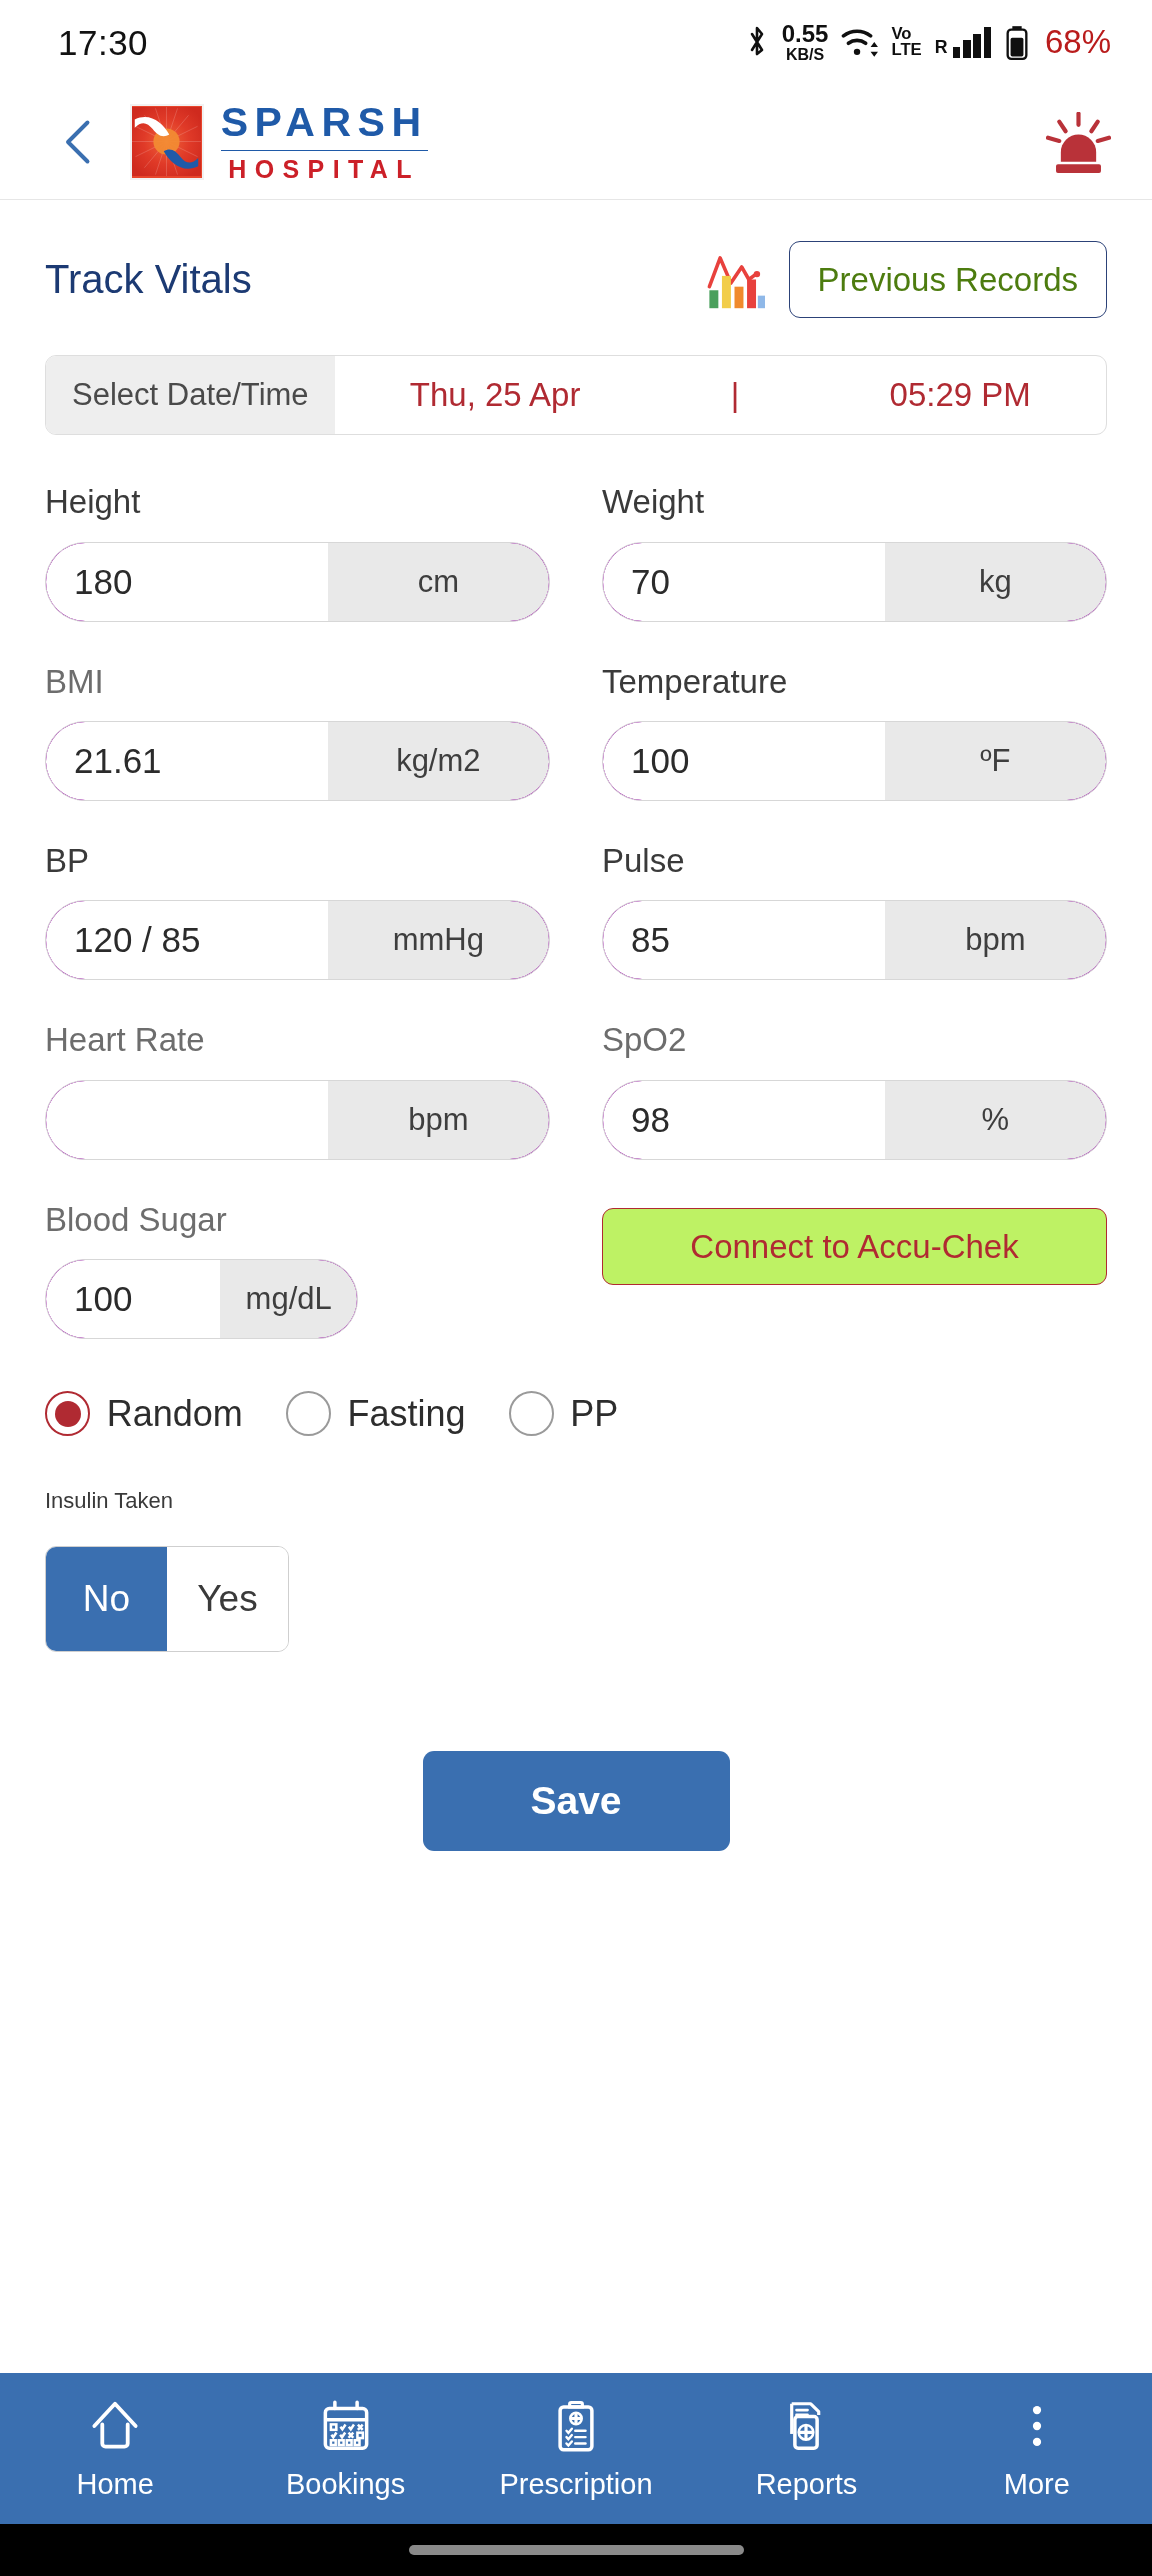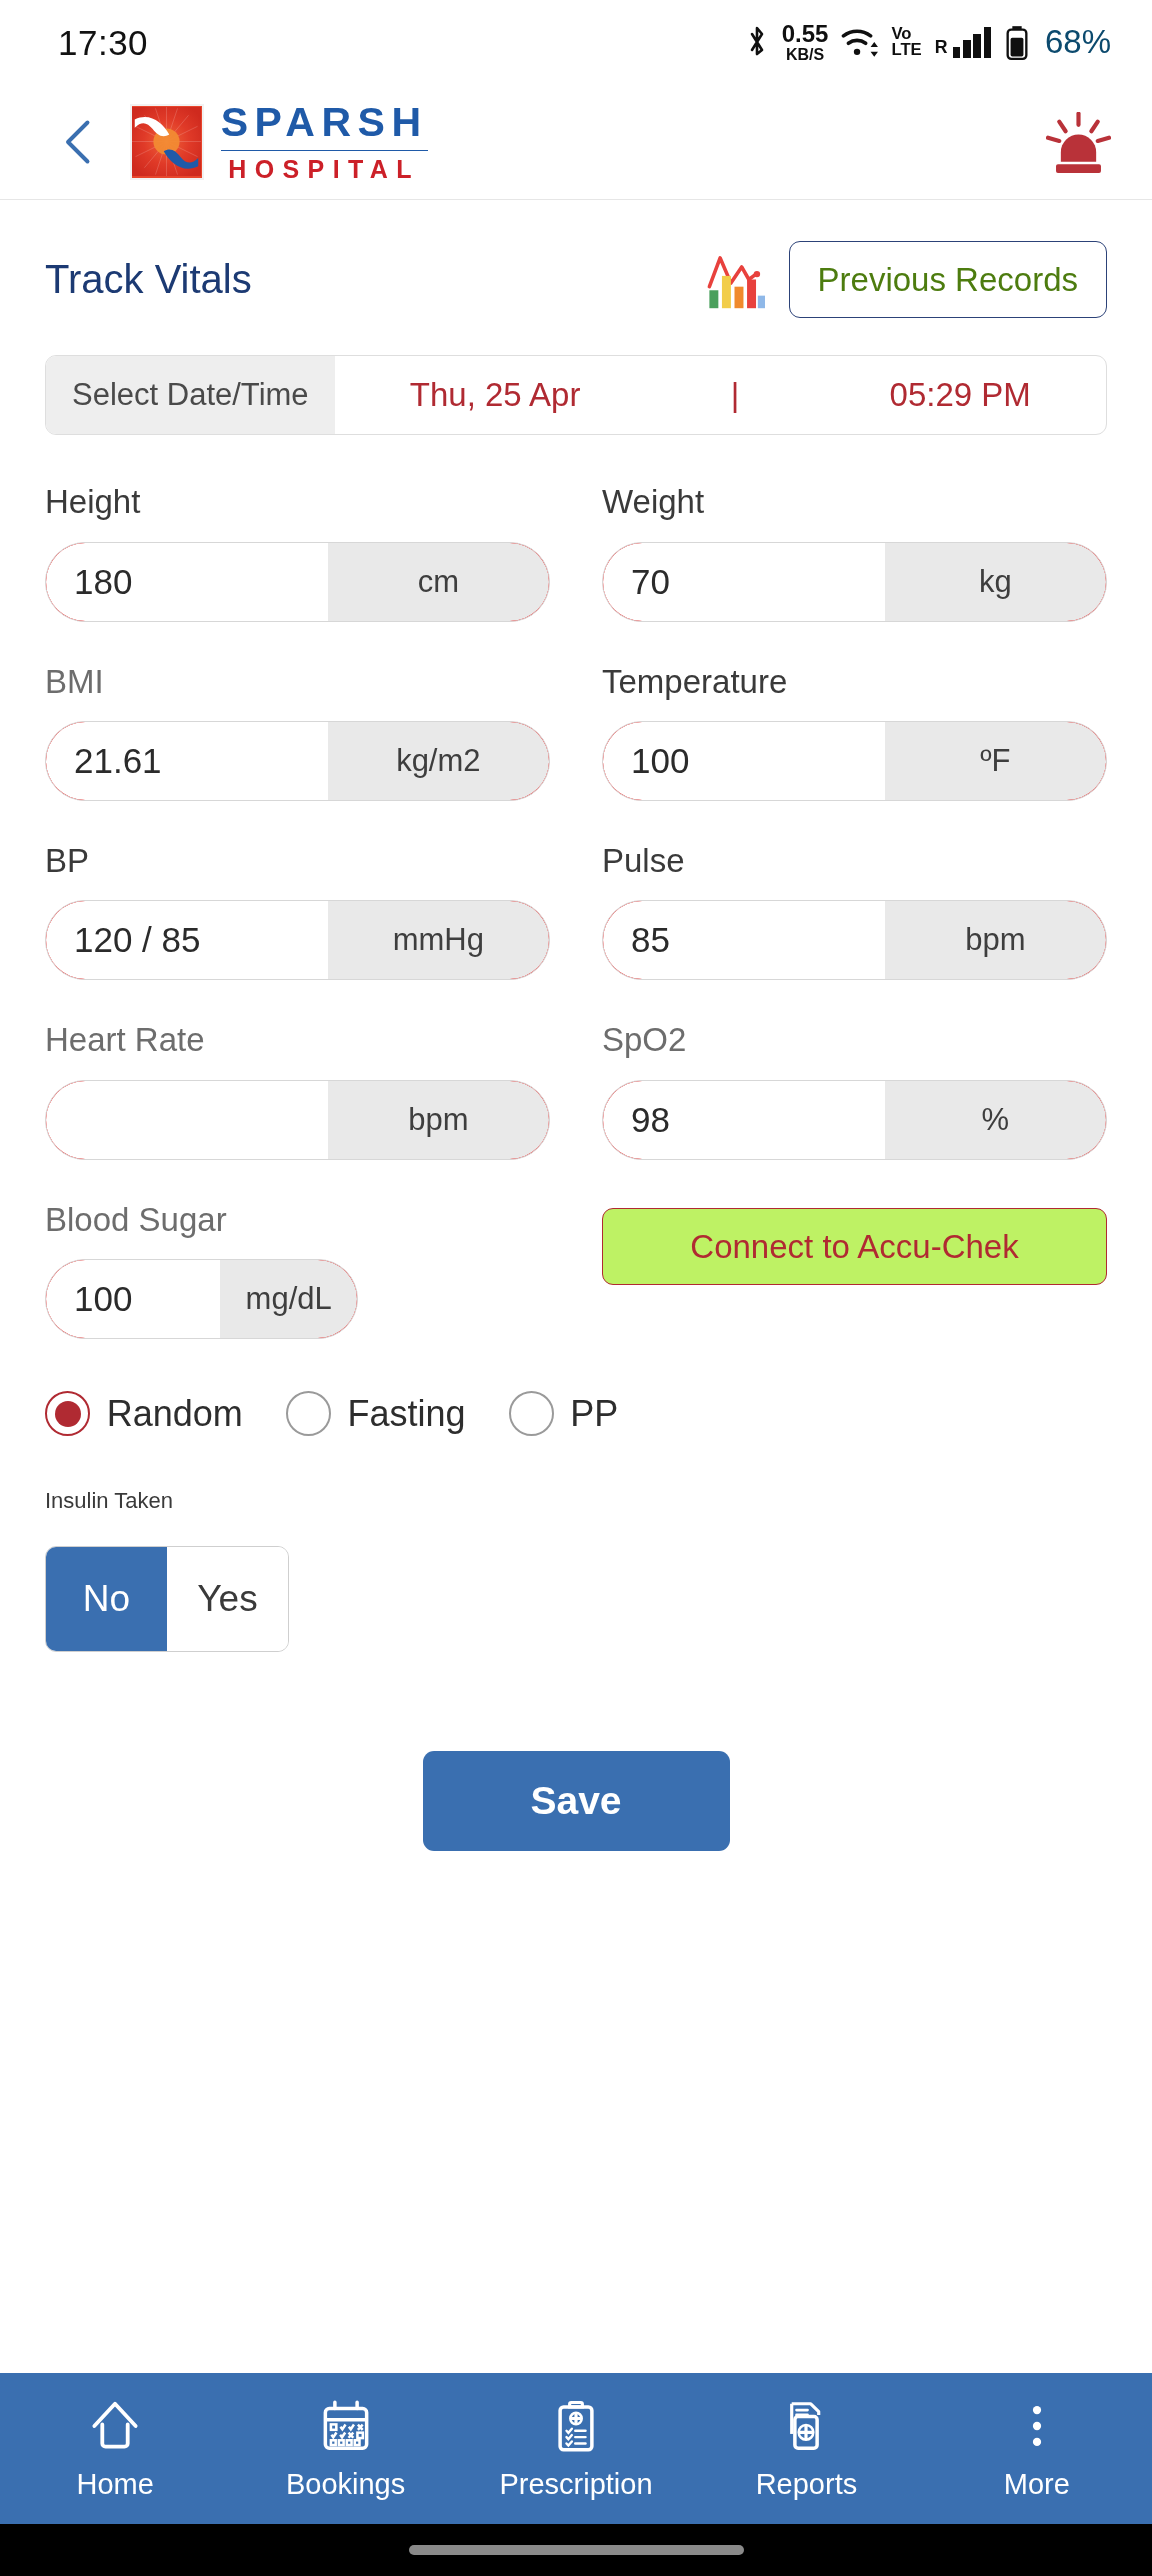--- a/index.html
+++ b/index.html
@@ -25,21 +25,21 @@
   .sb-kb{ display:flex; flex-direction:column; align-items:center; line-height:1; }
   .sb-kb .kb-num{ font-size:24px; font-weight:700; color:#101010; }
   .sb-kb .kb-unit{ font-size:16px; font-weight:700; color:#101010; margin-top:0.9px;}
   .sb-wifi{ width:37px; height:32px; }
   .sb-volte{ display:flex; flex-direction:column; align-items:flex-start; line-height:1; }
   .sb-volte span{ font-size:16.7px; font-weight:700; color:#101010; }
   .sb-sig{ display:flex; align-items:flex-end; gap:2.8px; }
   .sb-sig .r{ font-size:17.7px; font-weight:700; color:#101010; margin-right:2.8px; }
   .sb-sig i{ display:block; width:7.4px; background:#101010; }
   .sb-bat{ width:26px; height:35px; position:relative; }
-  .sb-pct{ font-size:33px; color:#0c4a6e; margin-left:1.9px; }
+  .sb-pct{ font-size:33px; color:#b91c1c; margin-left:1.9px; }
 
   
   .appbar{
     height:115px; width:100%;
     display:flex; align-items:center;
     padding:0 41px 0 52px;
     border-bottom:0.9px solid #e6e6e6;
     background:#fff;
   }
   .back-btn{ width:52px; height:52px; display:flex; align-items:center; justify-content:center; }
@@ -96,21 +96,21 @@
 
   
   .grid{ margin-top:48px; }
   .grid-row{ display:flex; gap:52px; margin-bottom:41px; }
   .field{ flex:1; min-width:0; }
   .f-label{ font-size:33px; color:#3a3a3a; margin-bottom:20.4px; display:block; }
   .f-label.muted{ color:#6d6d6d; }
   .f-input{
     display:flex; height:80px;
     border:0.9px solid #d7d7d7; border-radius:41px; overflow:hidden;
-    background:#ef4444;
+    background:#a21caf;
   }
   .f-val{
     flex:1; display:flex; align-items:center; padding-left:28px;
     font-size:35px; color:#2b2b2b; background:#fff; min-width:0;
     border-radius:41px 0 0 41px;
   }
   .f-unit{
     width:44%; display:flex; align-items:center; justify-content:center;
     background:#e9e9e9; font-size:31px; color:#3e3e3e;
     border-radius:0 41px 41px 0;

